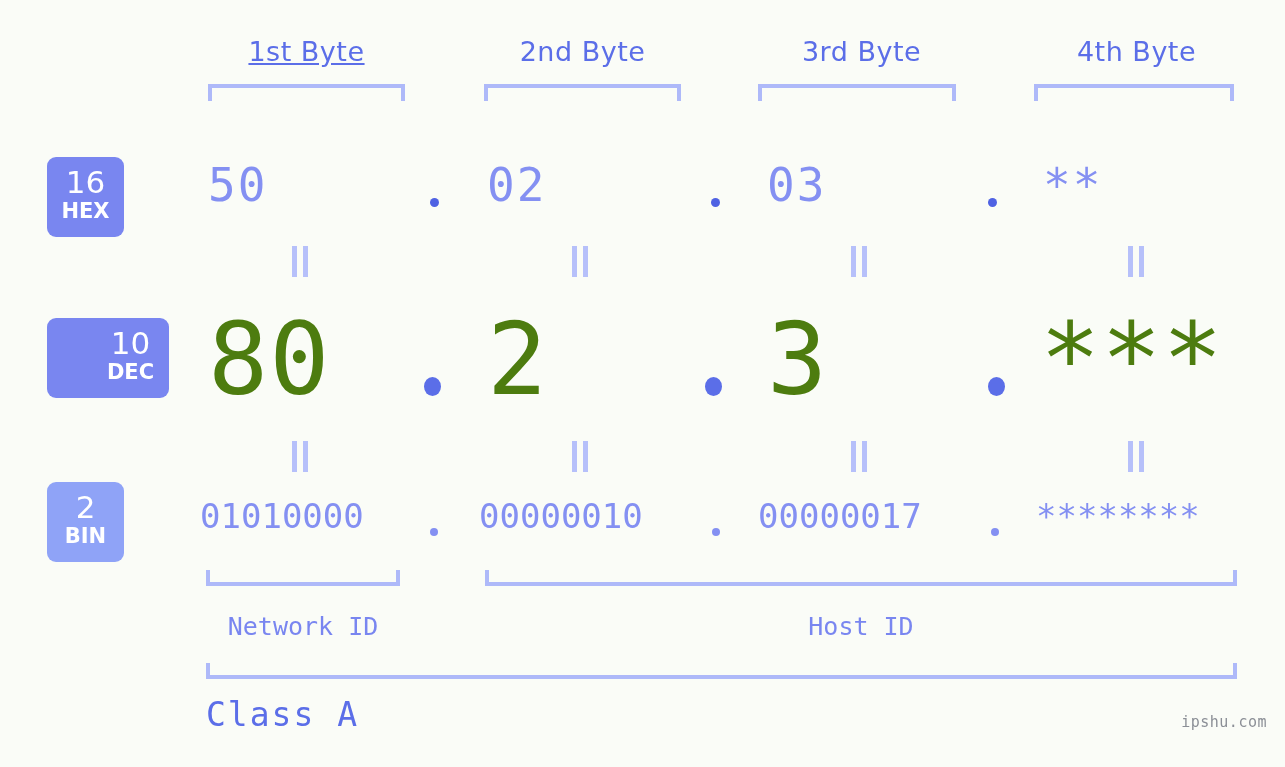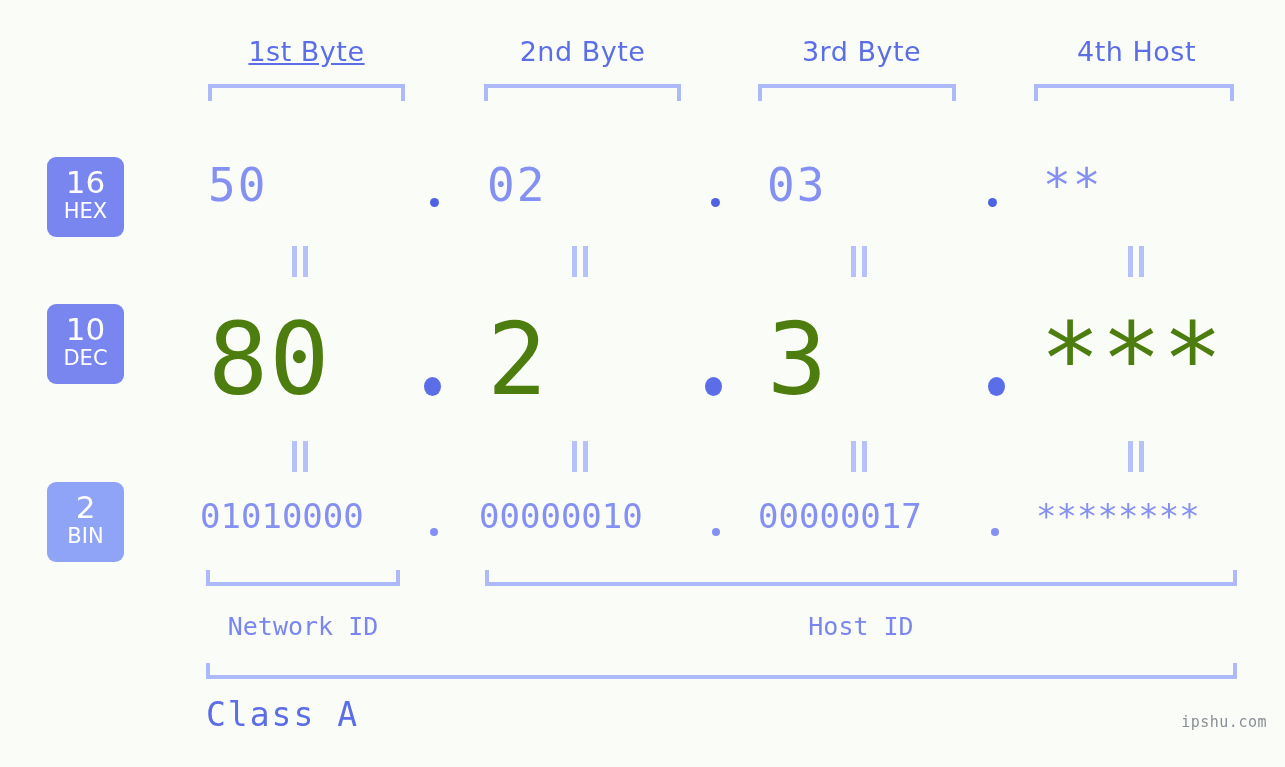--- a/index.html
+++ b/index.html
@@ -72,21 +72,21 @@
     display: block;
     font-size: 31px;
     line-height: 34px;
     padding-top: 8px;
     font-weight: 400;
   }
   .badge .nm {
     display: block;
     font-size: 21px;
     line-height: 24px;
-    font-weight: 400;
+    font-weight: 700;
   }
 
   
   .cell {
     position: absolute;
     text-align: left;
     white-space: nowrap;
     color: #7986f0;
     font-family: "DejaVu Sans Mono", monospace;
   }
@@ -173,32 +173,32 @@
   }
 </style>
 </head>
 <body>
 
 <div id="stage">
 
   <div class="byte-label" style="left:208px;width:197px;text-decoration:underline;">1st Byte</div>
   <div class="byte-label" style="left:484px;width:197px;">2nd Byte</div>
   <div class="byte-label" style="left:763px;width:197px;">3rd Byte</div>
-  <div class="byte-label" style="left:1038px;width:197px;">4th Host</div>
+  <div class="byte-label" style="left:1038px;width:197px;">4th Byte</div>
 
   <div class="top-bracket" style="left:208px;width:197px;"></div>
   <div class="top-bracket" style="left:484px;width:197px;"></div>
   <div class="top-bracket" style="left:758px;width:198px;"></div>
   <div class="top-bracket" style="left:1034px;width:200px;"></div>
 
   <div class="badge" style="top:157px;">
     <span class="num">16</span>
     <span class="nm">HEX</span>
   </div>
-  <div class="badge" style="top:304px;">
+  <div class="badge" style="top:318px;padding-left:45px;">
     <span class="num">10</span>
     <span class="nm">DEC</span>
   </div>
   <div class="badge light" style="top:482px;">
     <span class="num">2</span>
     <span class="nm">BIN</span>
   </div>
 
   <div class="row-hex">
     <div class="cell" style="left:208px;width:178px;">50</div>

